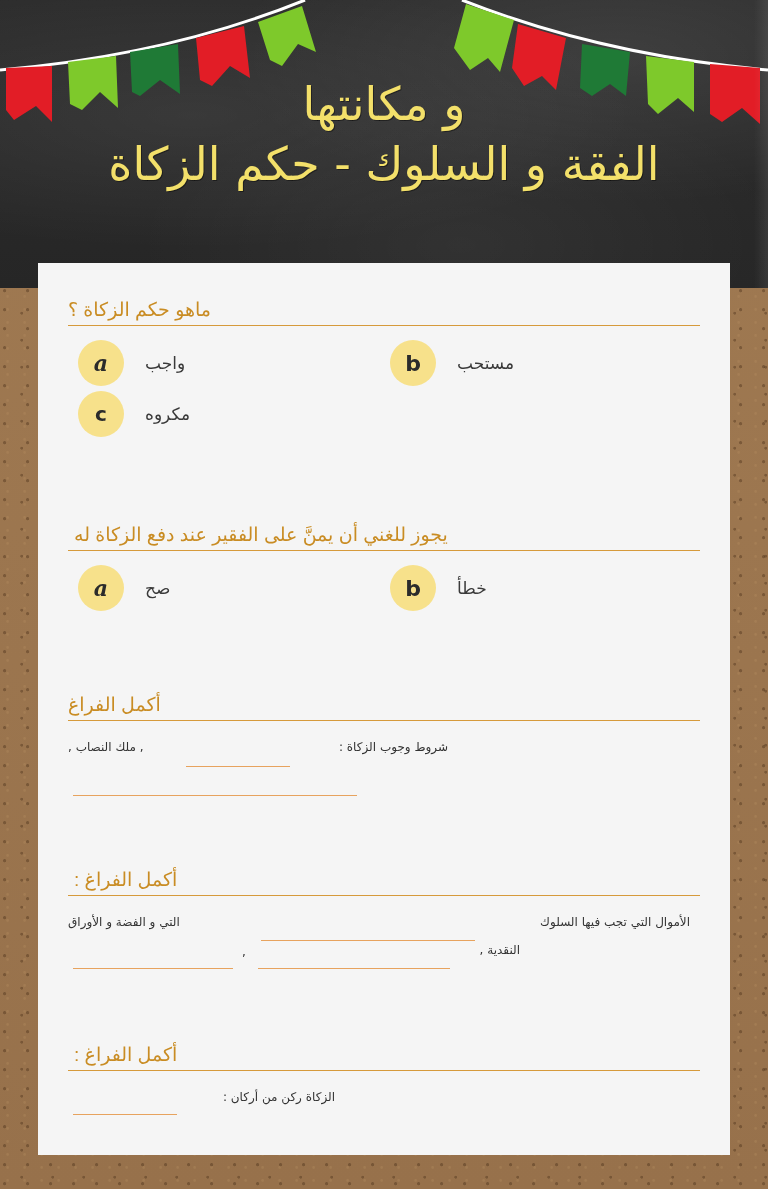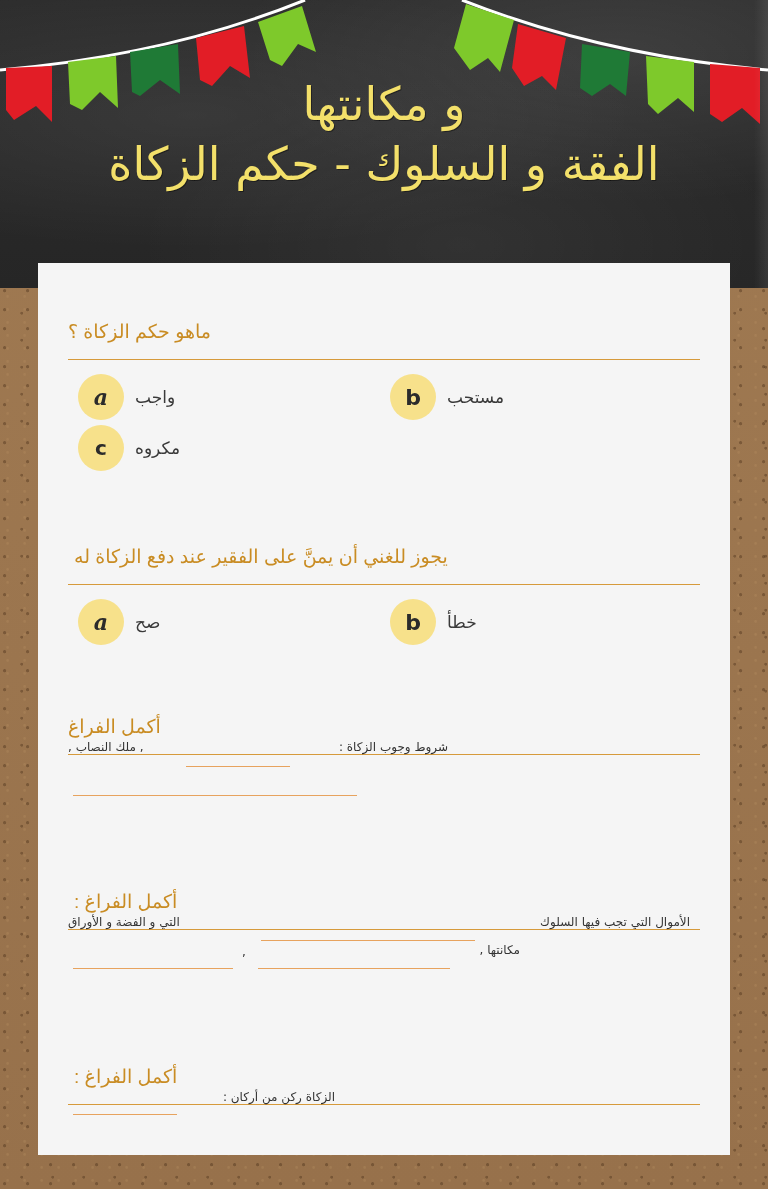--- a/index.html
+++ b/index.html
@@ -47,38 +47,38 @@
     }
     .q-title {
       color: #c98c23;
       font-family: "Liberation Sans", sans-serif;
       font-size: 19px; line-height: 26px;
       padding: 0 6px 0 0;
       text-align: left;
       direction: rtl;
       unicode-bidi: plaintext;
     }
-    .q-title-wrap { height: 38px; display: flex; align-items: flex-start; justify-content: flex-end; padding-left: 0; margin-top: 34px; }
+    .q-title-wrap { height: 38px; display: flex; align-items: flex-end; justify-content: flex-end; padding-left: 0; }
     .q-title-wrap .q-title { width: 100%; text-align: left; direction: ltr; }
     .q-rule { height: 1px; background: #d69a3b; margin-top: 2px; }
     .options { position: relative; margin-top: 14px; }
     .option {
       position: absolute; display: flex; align-items: center; direction: ltr;
       height: 46px;
     }
     .opt-circle {
       width: 46px; height: 46px; border-radius: 50%;
       background: #f7e18b;
       display: flex; align-items: center; justify-content: center;
       font-family: "DejaVu Sans", sans-serif; font-weight: bold;
       color: #2b2b2b; font-size: 22px;
     }
     .opt-circle.a { font-style: italic; font-family: "DejaVu Serif", serif; }
     .opt-label {
-      margin-left: 11px; color: #3a3a3a;
+      margin-left: 21px; color: #3a3a3a;
       font-family: "DejaVu Sans", sans-serif; font-size: 17px;
       direction: rtl;
     }
     .fill-text {
       color: #333; font-family: "DejaVu Sans", sans-serif; font-size: 12px;
       position: absolute; direction: rtl; white-space: nowrap;
     }
     .blank {
       position: absolute; height: 1px;
       border-bottom: 1px solid #e7a35e;
@@ -165,21 +165,21 @@
   </section>
 
   <section class="question" style="top:592px; height:120px;">
     <div class="q-title-wrap">
       <div class="q-title" style="direction:rtl; text-align:left; padding-left:6px;">أكمل الفراغ :</div>
     </div>
     <div class="q-rule"></div>
     <span class="fill-text" style="right:10px; top:60px;">الأموال التي تجب فيها السلوك</span>
     <div class="blank" style="left:193px; width:214px; top:85px;"></div>
     <span class="fill-text" style="left:0; top:60px;">التي و الفضة و الأوراق</span>
-    <span class="fill-text" style="right:180px; top:88px;">مكانتها ,</span>
+    <span class="fill-text" style="right:180px; top:88px;">النقدية ,</span>
     <div class="blank" style="left:190px; width:192px; top:113px;"></div>
     <span class="fill-text" style="left:174px; top:90px;">,</span>
     <div class="blank" style="left:5px; width:160px; top:113px;"></div>
   </section>
 
   <section class="question" style="top:767px; height:100px;">
     <div class="q-title-wrap">
       <div class="q-title" style="direction:rtl; text-align:left; padding-left:6px;">أكمل الفراغ :</div>
     </div>
     <div class="q-rule"></div>

